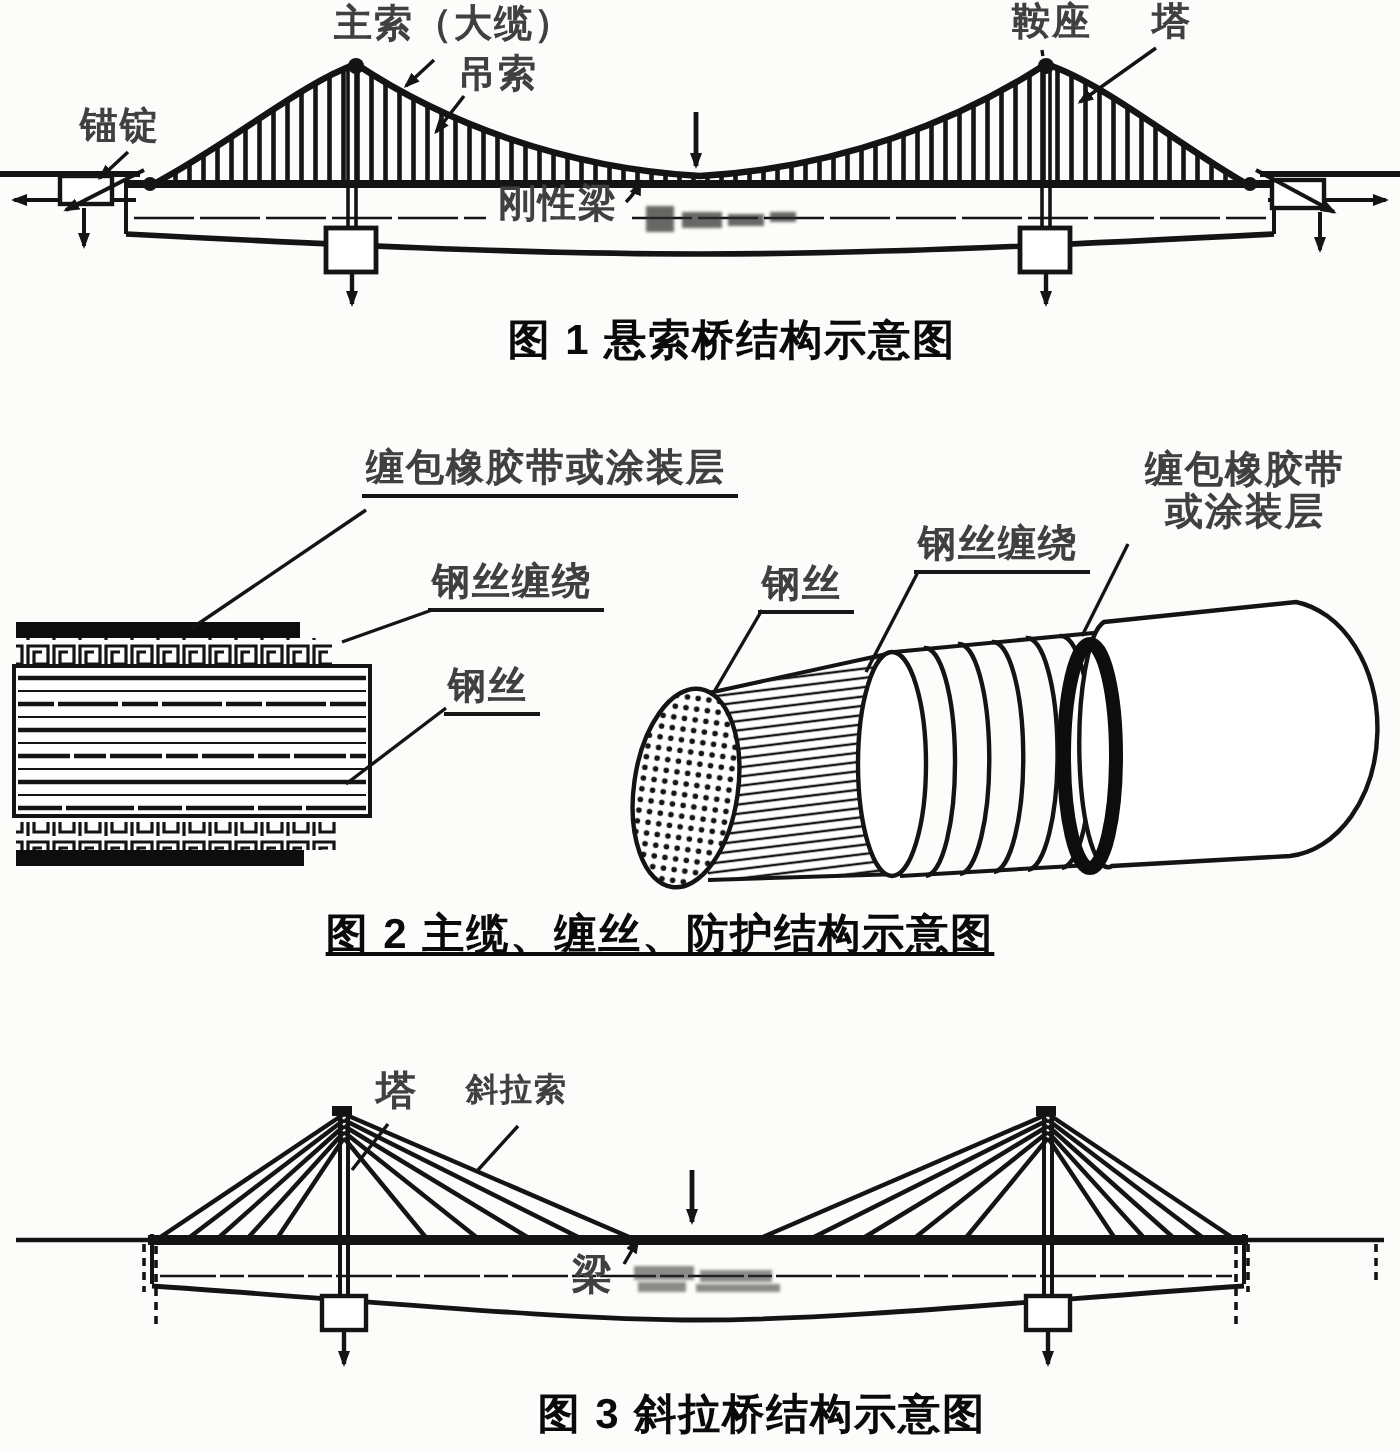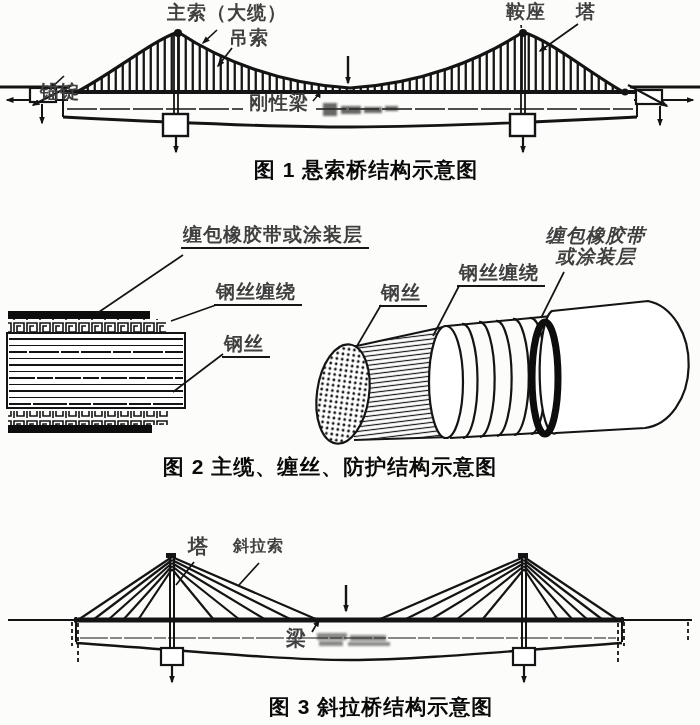--- a/index.html
+++ b/index.html
@@ -92,21 +92,21 @@
         </g>
 
         <g fill="#2e2e2e" stroke="none" opacity="0.72" filter="url(#blur1)">
           <rect x="323" y="103" width="14" height="13"></rect>
           <rect x="341" y="106" width="20" height="8"></rect>
           <rect x="364" y="107" width="18" height="6"></rect>
           <rect x="385" y="106" width="13" height="5"></rect>
         </g>
       </g>
     </svg>
-    <div class="lbl" style="left:40px;top:54px;margin-top:28px;">锚锭</div>
+    <div class="lbl" style="left:40px;top:54px;">锚锭</div>
     <div class="lbl" style="left:167px;top:3px;">主索（大缆）</div>
     <div class="lbl" style="left:229px;top:28px;">吊索</div>
     <div class="lbl" style="left:506px;top:2px;">鞍座</div>
     <div class="lbl" style="left:576px;top:2px;">塔</div>
     <div class="lbl" style="left:249px;top:93px;">刚性梁</div>
     <div class="cap" style="left:0;top:156px;width:700px;margin-left:16px;">图 1 悬索桥结构示意图</div>
   </div>
 
   <div class="fig" style="top:195px;height:295px;">
     <svg width="700" height="295" viewBox="0 0 700 295">
@@ -171,25 +171,25 @@
           <path d="M459,91 L433,141"></path>
           <path d="M564,77 L541,123"></path>
         </g>
       </g>
     </svg>
     <div class="lbl ul" style="left:181px;top:30px;">缠包橡胶带或涂装层</div>
     <div class="lbl ul" style="left:214px;top:87px;">钢丝缠绕</div>
     <div class="lbl ul" style="left:222px;top:139px;">钢丝</div>
     <div class="lbl ul" style="left:379px;top:88px;">钢丝</div>
     <div class="lbl ul" style="left:457px;top:68px;">钢丝缠绕</div>
-    <div class="lbl twoline" style="left:533px;top:31px;width:125px;font-style:italic;">
+    <div class="lbl twoline" style="left:560px;top:31px;width:125px;">
       <div>缠包橡胶带</div>
       <div>或涂装层</div>
     </div>
-    <div class="cap" style="left:0;top:258px;width:660px;">图 2 主缆、缠丝、防护结构示意图</div>
+    <div class="cap" style="left:0;top:258px;width:660px;text-decoration:underline;">图 2 主缆、缠丝、防护结构示意图</div>
   </div>
 
   <div class="fig" style="top:490px;height:235px;">
     <svg width="700" height="235" viewBox="0 0 700 235">
       <defs>
         <marker id="ah3" markerWidth="9" markerHeight="8" refX="6.5" refY="3" orient="auto" markerUnits="userSpaceOnUse">
           <path d="M0,0 L8,3 L0,6 Z" fill="#141414"></path>
         </marker>
         <filter id="blur3" x="-20%" y="-20%" width="140%" height="140%">
             <feGaussianBlur stdDeviation="0.8"></feGaussianBlur>

